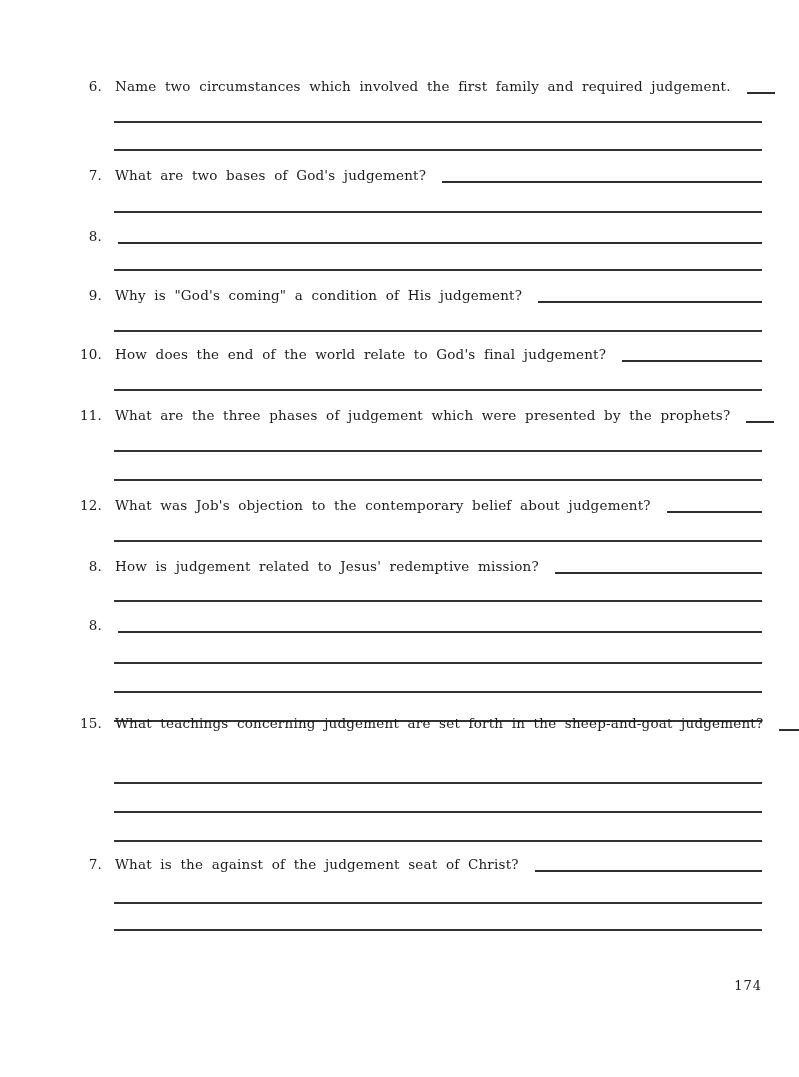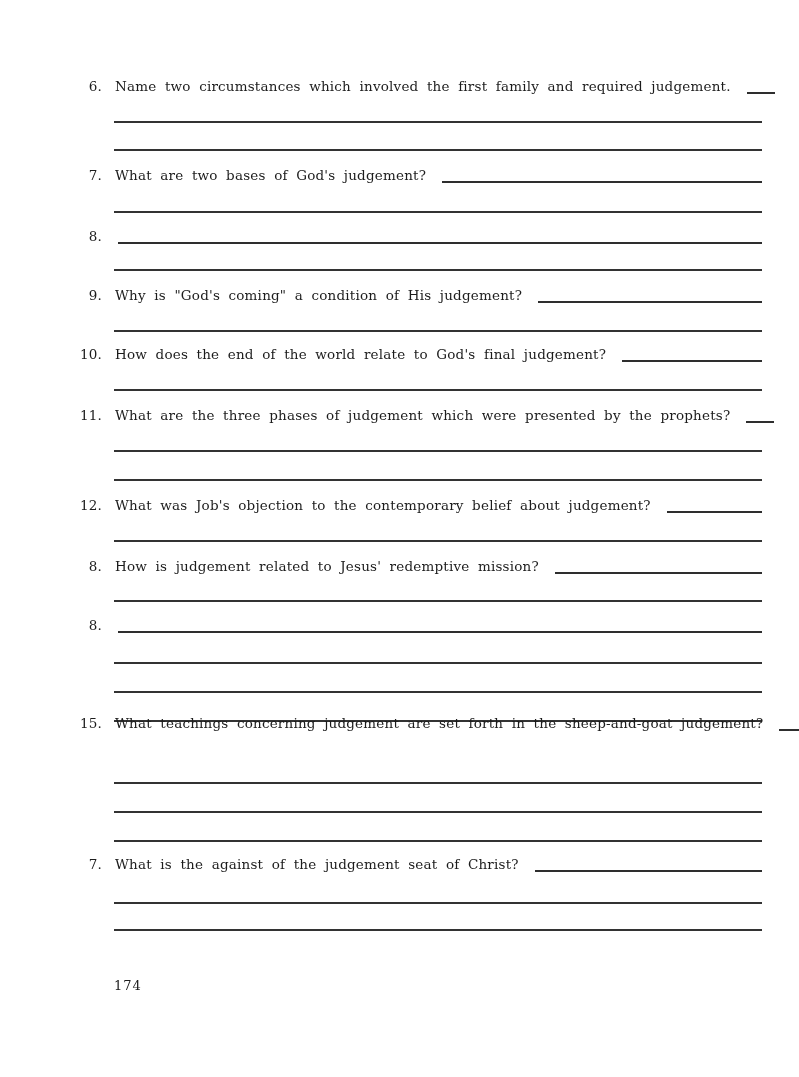--- a/index.html
+++ b/index.html
@@ -50,21 +50,21 @@
     left: 114px;
     right: 37px;
     height: 0;
     border-bottom: 2px solid #333333;
   }
   .page-number {
     position: absolute;
     left: 114px;
     right: 37px;
     top: 978px;
-    text-align: left;
+    text-align: right;
     font-size: 13px;
     letter-spacing: 1px;
   }
 </style>
 </head>
 <body>
 
 <div id="page">
 
   <div class="q" style="top:78px">

